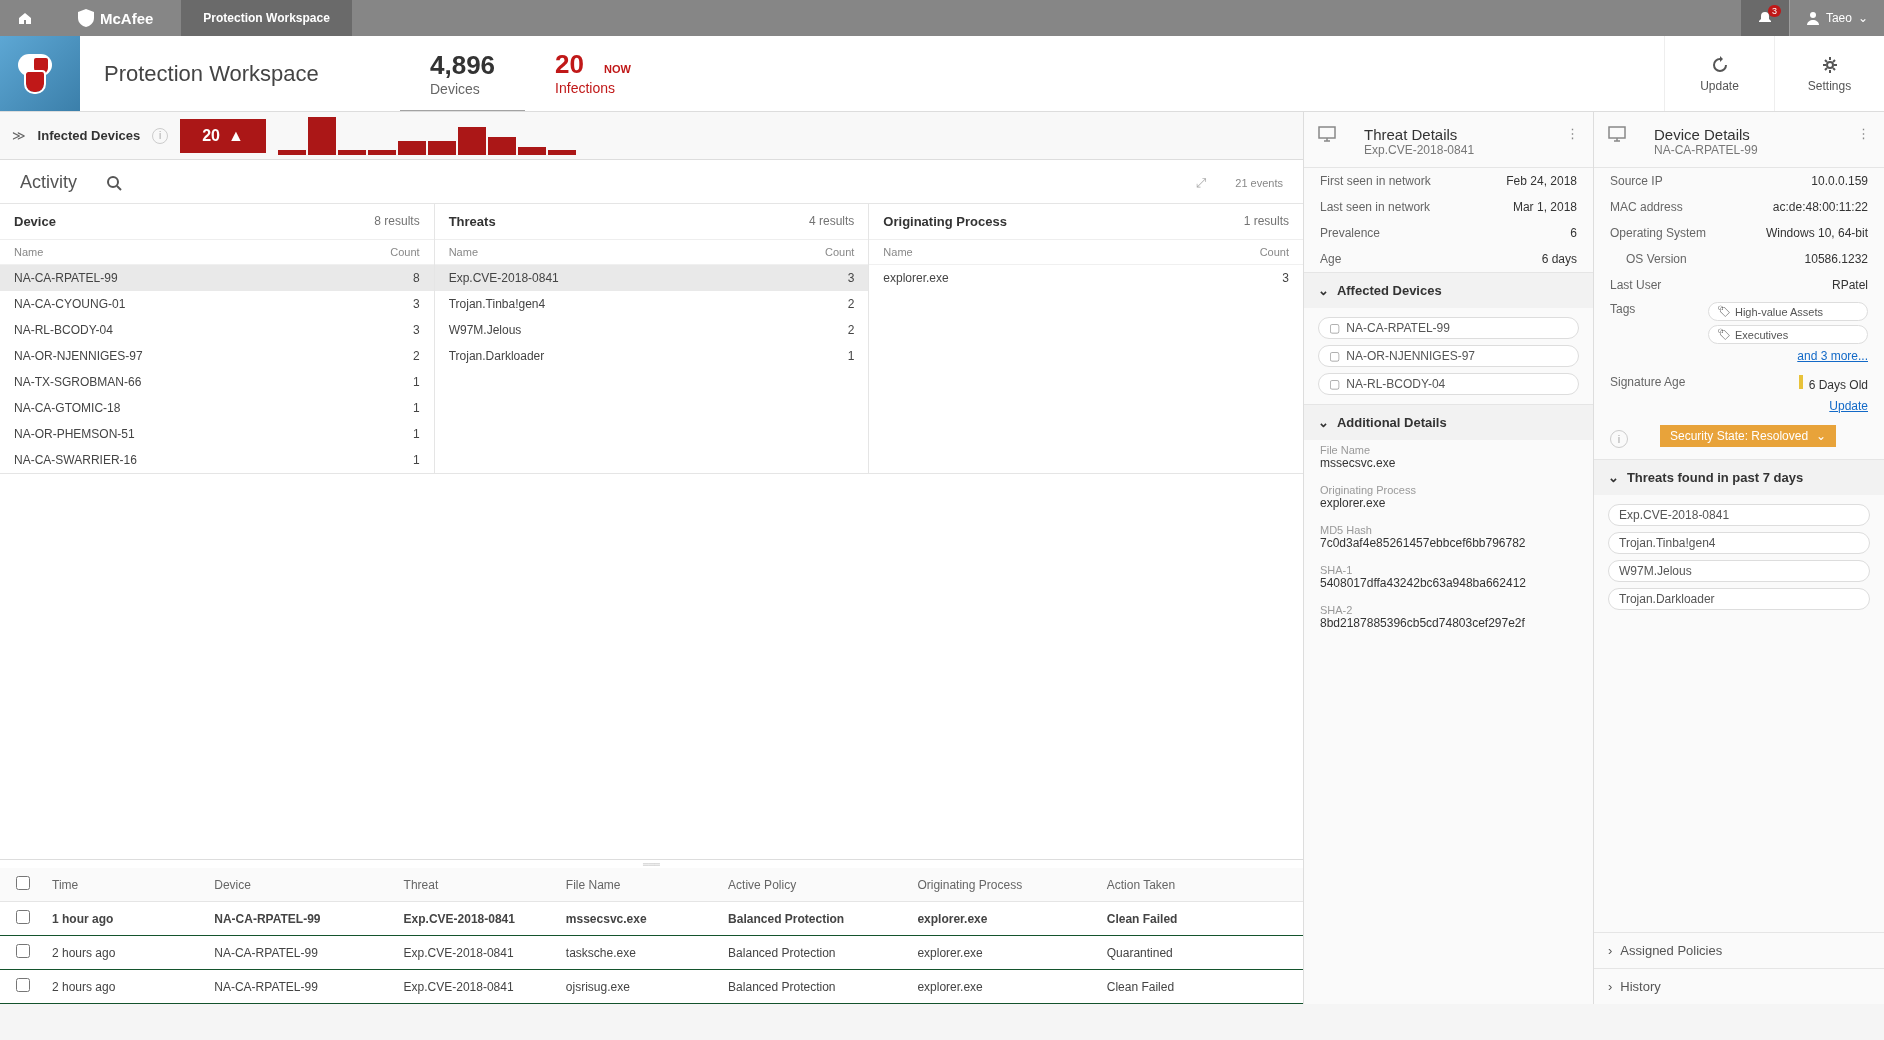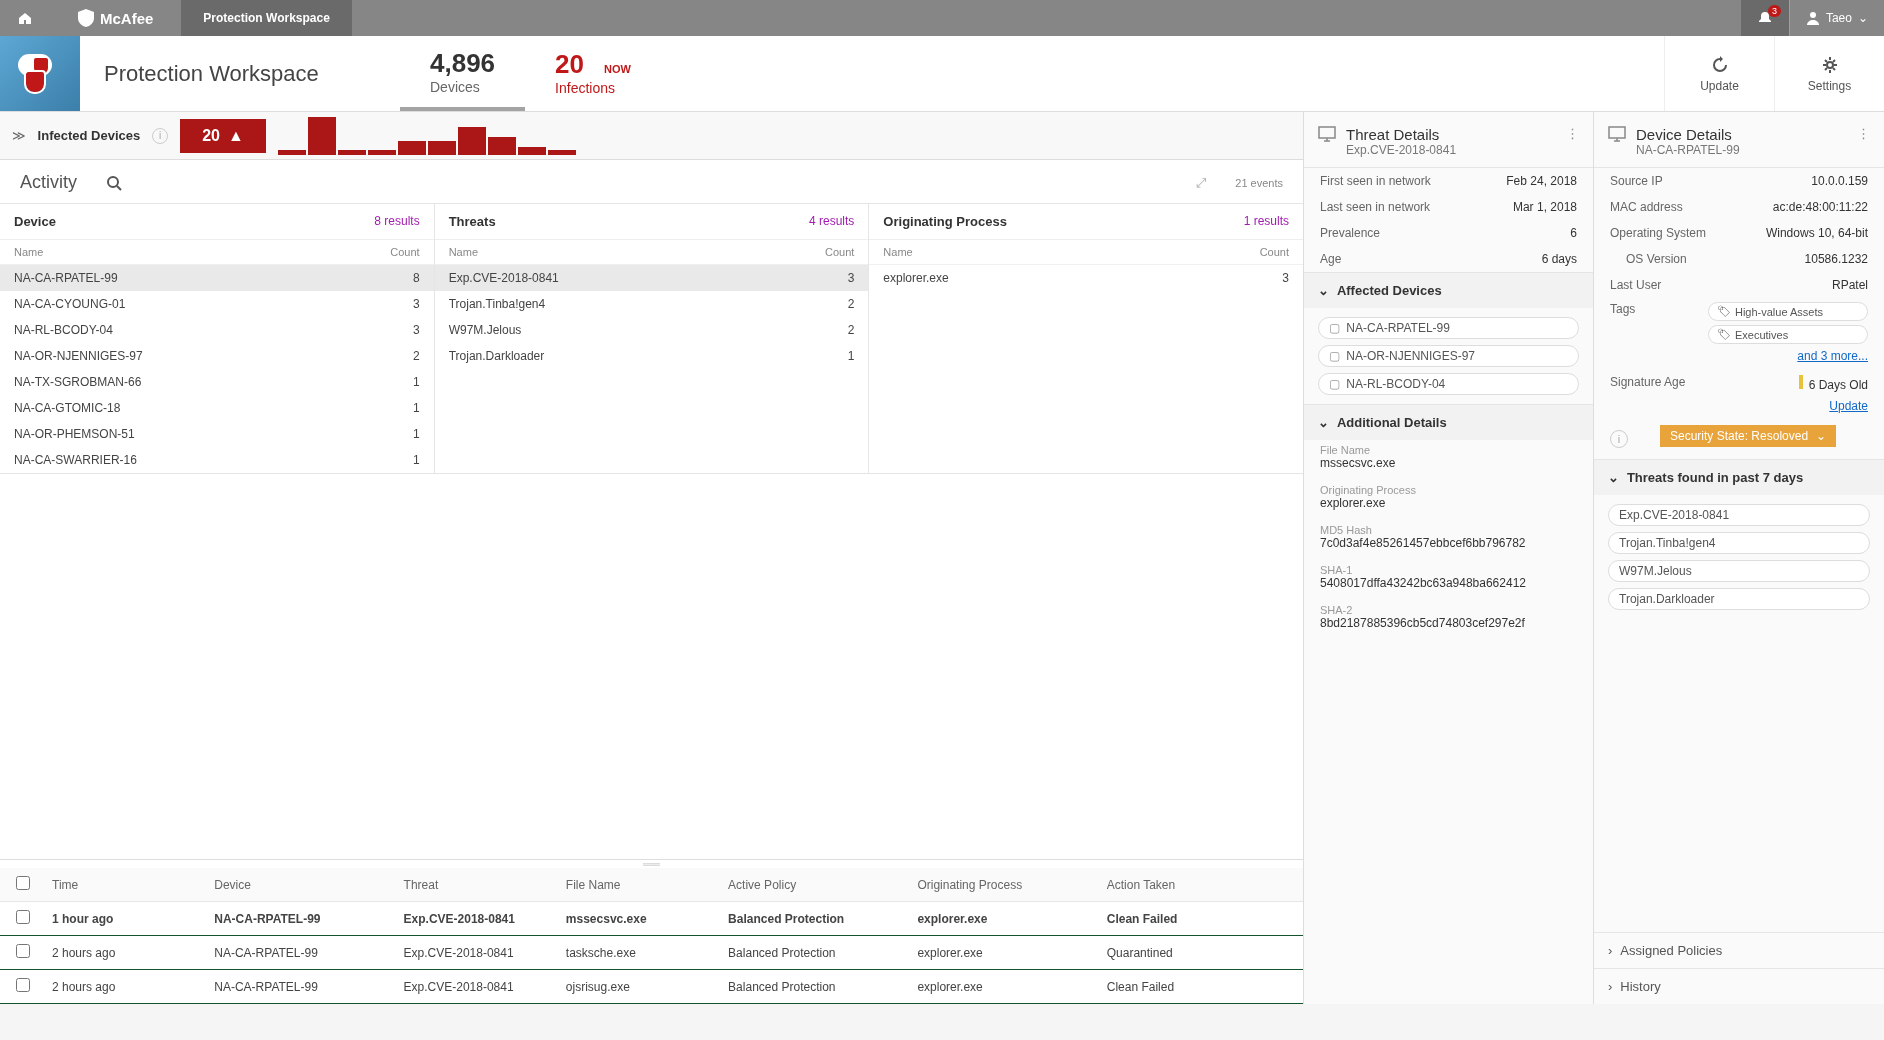--- a/index.html
+++ b/index.html
@@ -14,21 +14,21 @@
 .topbar .badge{position:absolute;top:5px;right:8px;background:#c01818;color:#fff;border-radius:8px;font-size:9px;padding:1px 4px}
 .topbar .user{padding:0 16px;height:36px;display:flex;align-items:center;gap:6px;font-size:12px;border-left:1px solid rgba(255,255,255,.2)}
 .header{background:#fff;display:flex;align-items:stretch;height:76px;border-bottom:1px solid #ddd}
 .header .icon-box{width:80px;background:linear-gradient(135deg,#5da7d4,#3b7faa);display:flex;align-items:center;justify-content:center;color:#fff;position:relative}
 .cloud-shield{position:relative;width:48px;height:48px}
 .cloud-shield .c{position:absolute;width:34px;height:22px;background:#fff;border-radius:12px;top:4px;left:2px}
 .cloud-shield .s1{position:absolute;width:14px;height:16px;background:#c01818;border-radius:2px 2px 6px 6px;top:8px;left:18px}
 .cloud-shield .s2{position:absolute;width:18px;height:20px;background:#c01818;border-radius:2px 2px 8px 8px;top:22px;left:10px;outline:2px solid #fff}
 .header .title{flex:0 0 320px;display:flex;align-items:center;padding-left:24px;font-size:22px;color:#444;font-weight:400}
 .header .stat{padding:12px 30px;border-bottom:3px solid transparent;display:flex;flex-direction:column;justify-content:center}
-.header .stat.active{border-bottom:4px solid #a3a3a3}
+.header .stat.active{border-bottom:1px solid #a3a3a3}
 .header .stat .num{font-size:26px;font-weight:700;color:#333}
 .header .stat .lbl{font-size:14px;color:#666}
 .header .stat.red .num{color:#c01818}
 .header .stat.red .sub{color:#c01818;font-size:11px;margin-left:20px;font-weight:600}
 .header .stat.red .lbl{color:#c01818}
 .header .spacer{flex:1}
 .header .action{width:110px;display:flex;flex-direction:column;align-items:center;justify-content:center;border-left:1px solid #eee;color:#555;gap:4px;font-size:12px}
 .main{display:flex;height:calc(100vh - 112px - 36px);min-height:680px}
 .left{flex:1;display:flex;flex-direction:column;background:#fff;border-right:1px solid #ddd;min-width:0}
 .right-pane{width:290px;background:#fafafa;border-right:1px solid #ddd;display:flex;flex-direction:column;overflow-y:auto}
@@ -41,32 +41,32 @@
 .sparkbars{display:flex;align-items:flex-end;gap:2px;height:38px}
 .sparkbars div{width:28px;background:#ab1717}
 .activity-head{display:flex;align-items:center;padding:12px 20px 10px;gap:29px}
 .activity-head .t{font-size:18px;color:#555}
 .activity-head .spacer{flex:1}
 .activity-head .ev{font-size:11px;color:#888}
 .tri-cols{display:flex;border-top:1px solid #e5e5e5;border-bottom:1px solid #e5e5e5}
 .tri-cols .col{border-right:1px solid #e5e5e5;flex:1;min-width:0}
 .tri-cols .col:last-child{border-right:none}
 .colhead{display:flex;justify-content:space-between;padding:10px 14px;font-weight:700;border-bottom:1px solid #eee}
-.colhead .res{font-weight:400;color:#a21caf;font-size:12px}
+.colhead .res{font-weight:400;color:#737373;font-size:12px}
 .subhead{display:flex;justify-content:space-between;padding:6px 14px;font-size:11px;color:#888;border-bottom:1px solid #f0f0f0}
 .col .row{display:flex;justify-content:space-between;padding:6px 14px;font-size:12px;color:#444}
 .col .row.sel{background:#e9e9e9}
 .event-table{display:flex;flex-direction:column;border-top:1px solid #ddd;margin-top:auto}
 .event-table .drag{height:8px;display:flex;align-items:center;justify-content:center;color:#bbb;font-size:8px}
 .ehead,.erow{display:grid;grid-template-columns:36px 1.2fr 1.4fr 1.2fr 1.2fr 1.4fr 1.4fr 1.2fr 18px;align-items:center;padding:8px 16px;font-size:12px}
 .ehead{color:#666;background:#fafafa;border-bottom:1px solid #e5e5e5}
 .erow{border-bottom:1px solid #14532d;color:#444}
 .erow.sel{font-weight:700}
 input[type=checkbox]{width:14px;height:14px}
-.panel-head{display:flex;align-items:flex-start;padding:14px 14px 10px;gap:10px;border-bottom:1px solid #e5e5e5}
+.panel-head{display:flex;align-items:flex-start;padding:14px 14px 10px;gap:28px;border-bottom:1px solid #e5e5e5}
 .panel-head .mon{color:#888}
 .panel-head .ttl{font-weight:400;font-size:15px;color:#333}
 .panel-head .sub{font-size:12px;color:#777}
 .panel-head .more{margin-left:auto;color:#888}
 .kv{display:flex;justify-content:space-between;padding:6px 16px;font-size:12px;color:#666}
 .kv .v{color:#333}
 .sect{padding:10px 14px;font-weight:700;font-size:13px;color:#333;border-top:1px solid #e5e5e5;background:#f2f2f2;display:flex;align-items:center;gap:8px}
 .sect.plain{background:transparent;border-top:1px solid #e5e5e5;font-weight:400;color:#555}
 .chip{display:inline-flex;align-items:center;gap:6px;border:1px solid #ddd;border-radius:12px;padding:3px 10px;font-size:12px;color:#555;background:#fff;margin:3px 0}
 .chip .mon{color:#999}

